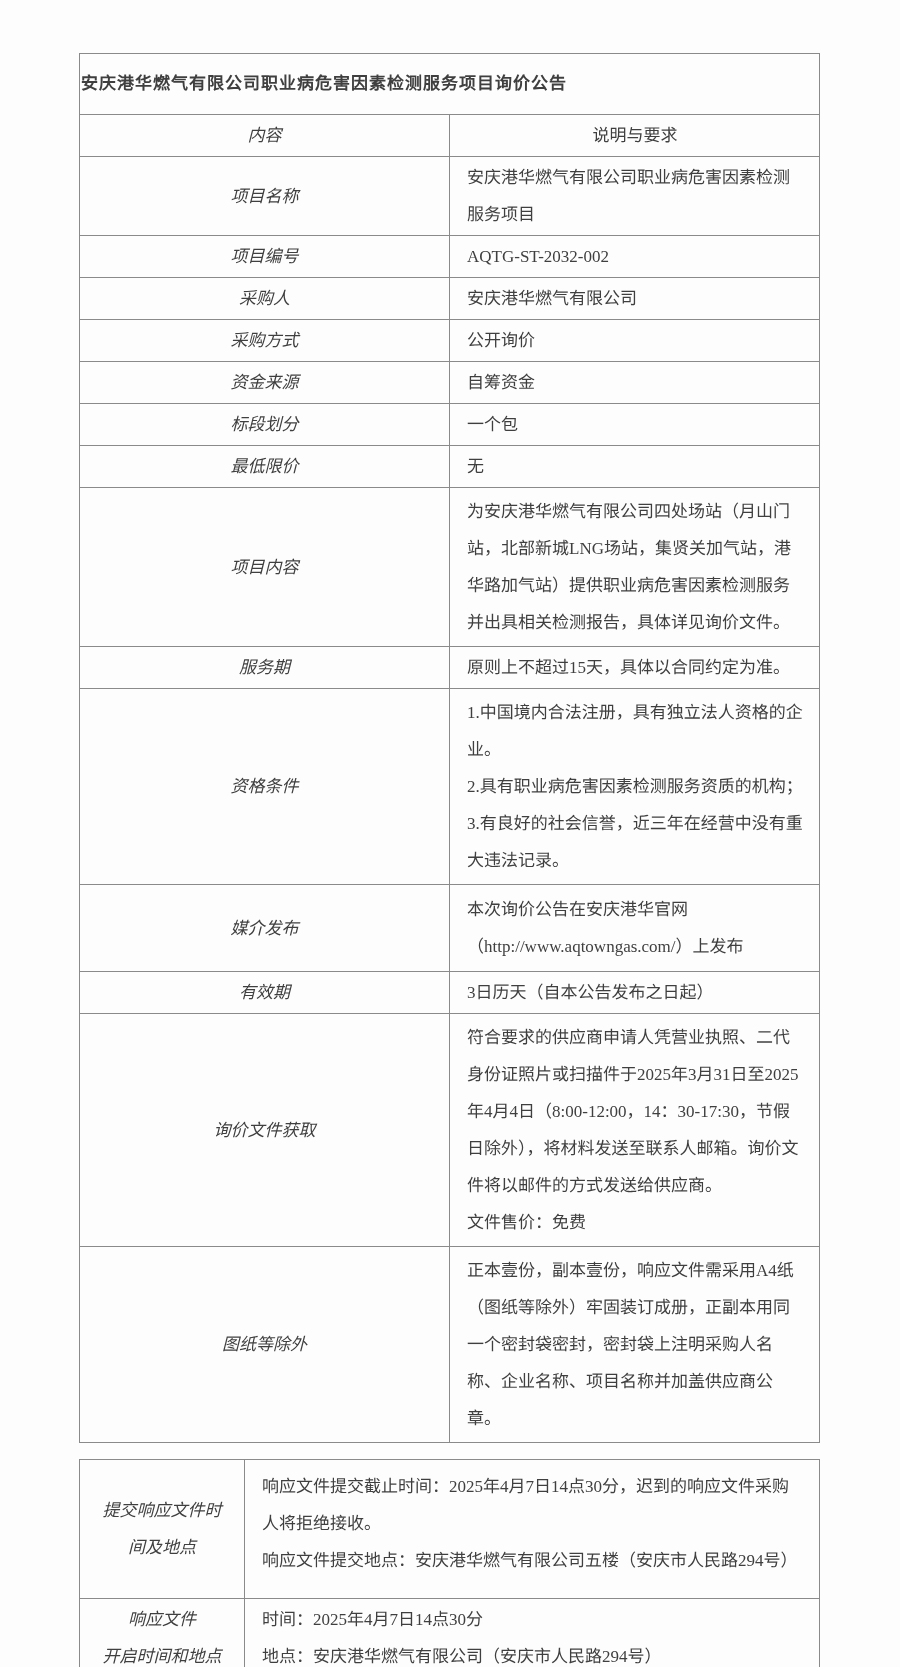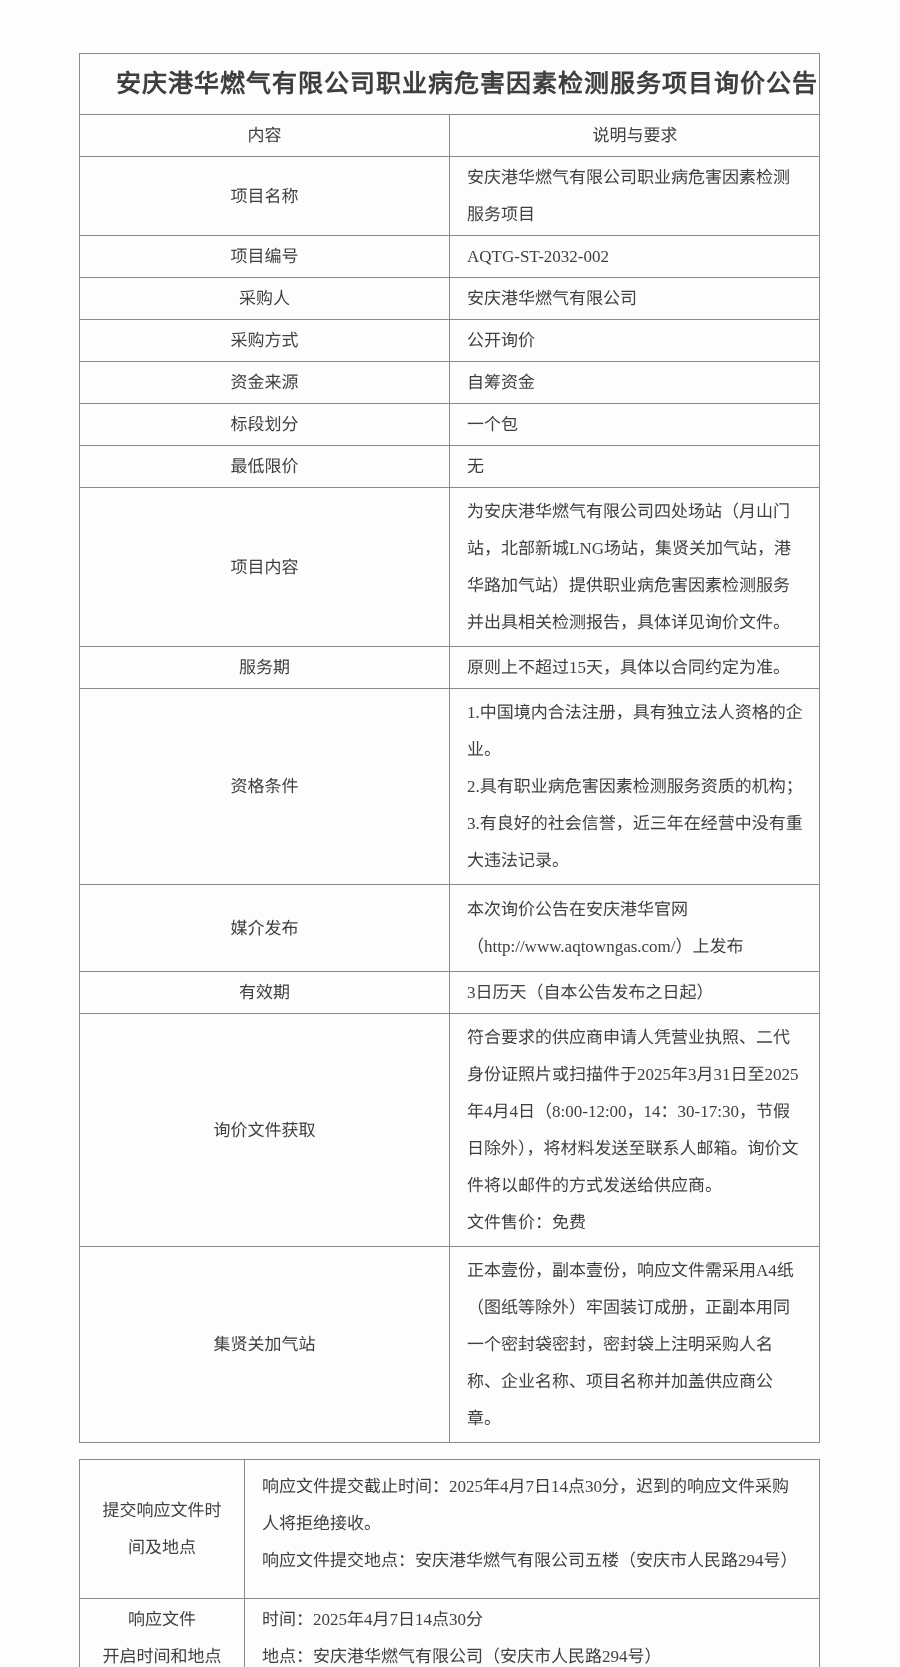--- a/index.html
+++ b/index.html
@@ -29,31 +29,32 @@
     margin-top: 16px;
   }
   td {
     border: 1px solid #8a8a8a;
     font-size: 17px;
     line-height: 37px;
     vertical-align: middle;
   }
   td.title-cell {
     height: 58px;
-    text-align: right;
+    text-align: left;
     font-weight: bold;
-    font-size: 25px;
+    font-size: 17px;
     line-height: 26px;
     letter-spacing: 1px;
   }
   td.c1 {
     width: 156px;
     text-align: center;
     white-space: pre-line;
     padding: 2px 4px;
+    font-style: italic;
   }
   td.c2 {
     padding: 2px 16px 2px 17px;
     text-align: left;
   }
   td.c2.center {
     text-align: center;
   }
   td.c2 p {
     margin: 0;
@@ -151,21 +152,21 @@
           </td>
     </tr>
     <tr class="pad-sm">
       <td class="c1">询价文件获取</td>
       <td class="c2">
         <p>符合要求的供应商申请人凭营业执照、二代身份证照片或扫描件于2025年3月31日至2025年4月4日（8:00-12:00，14：30-17:30，节假日除外），将材料发送至联系人邮箱。询价文件将以邮件的方式发送给供应商。</p>
         <p>文件售价：免费</p>
       </td>
     </tr>
     <tr class="pad-sm">
-      <td class="c1">集贤关加气站</td>
+      <td class="c1">图纸等除外</td>
       <td class="c2">
             <p>正本壹份，副本壹份，响应文件需采用A4纸（图纸等除外）牢固装订成册，正副本用同一个密封袋密封，密封袋上注明采购人名称、企业名称、项目名称并加盖供应商公章。</p>
           </td>
     </tr>
   </tbody>
     </table>
 
   <table class="sheet">
     <tbody>
         <tr class="pad-lg">

